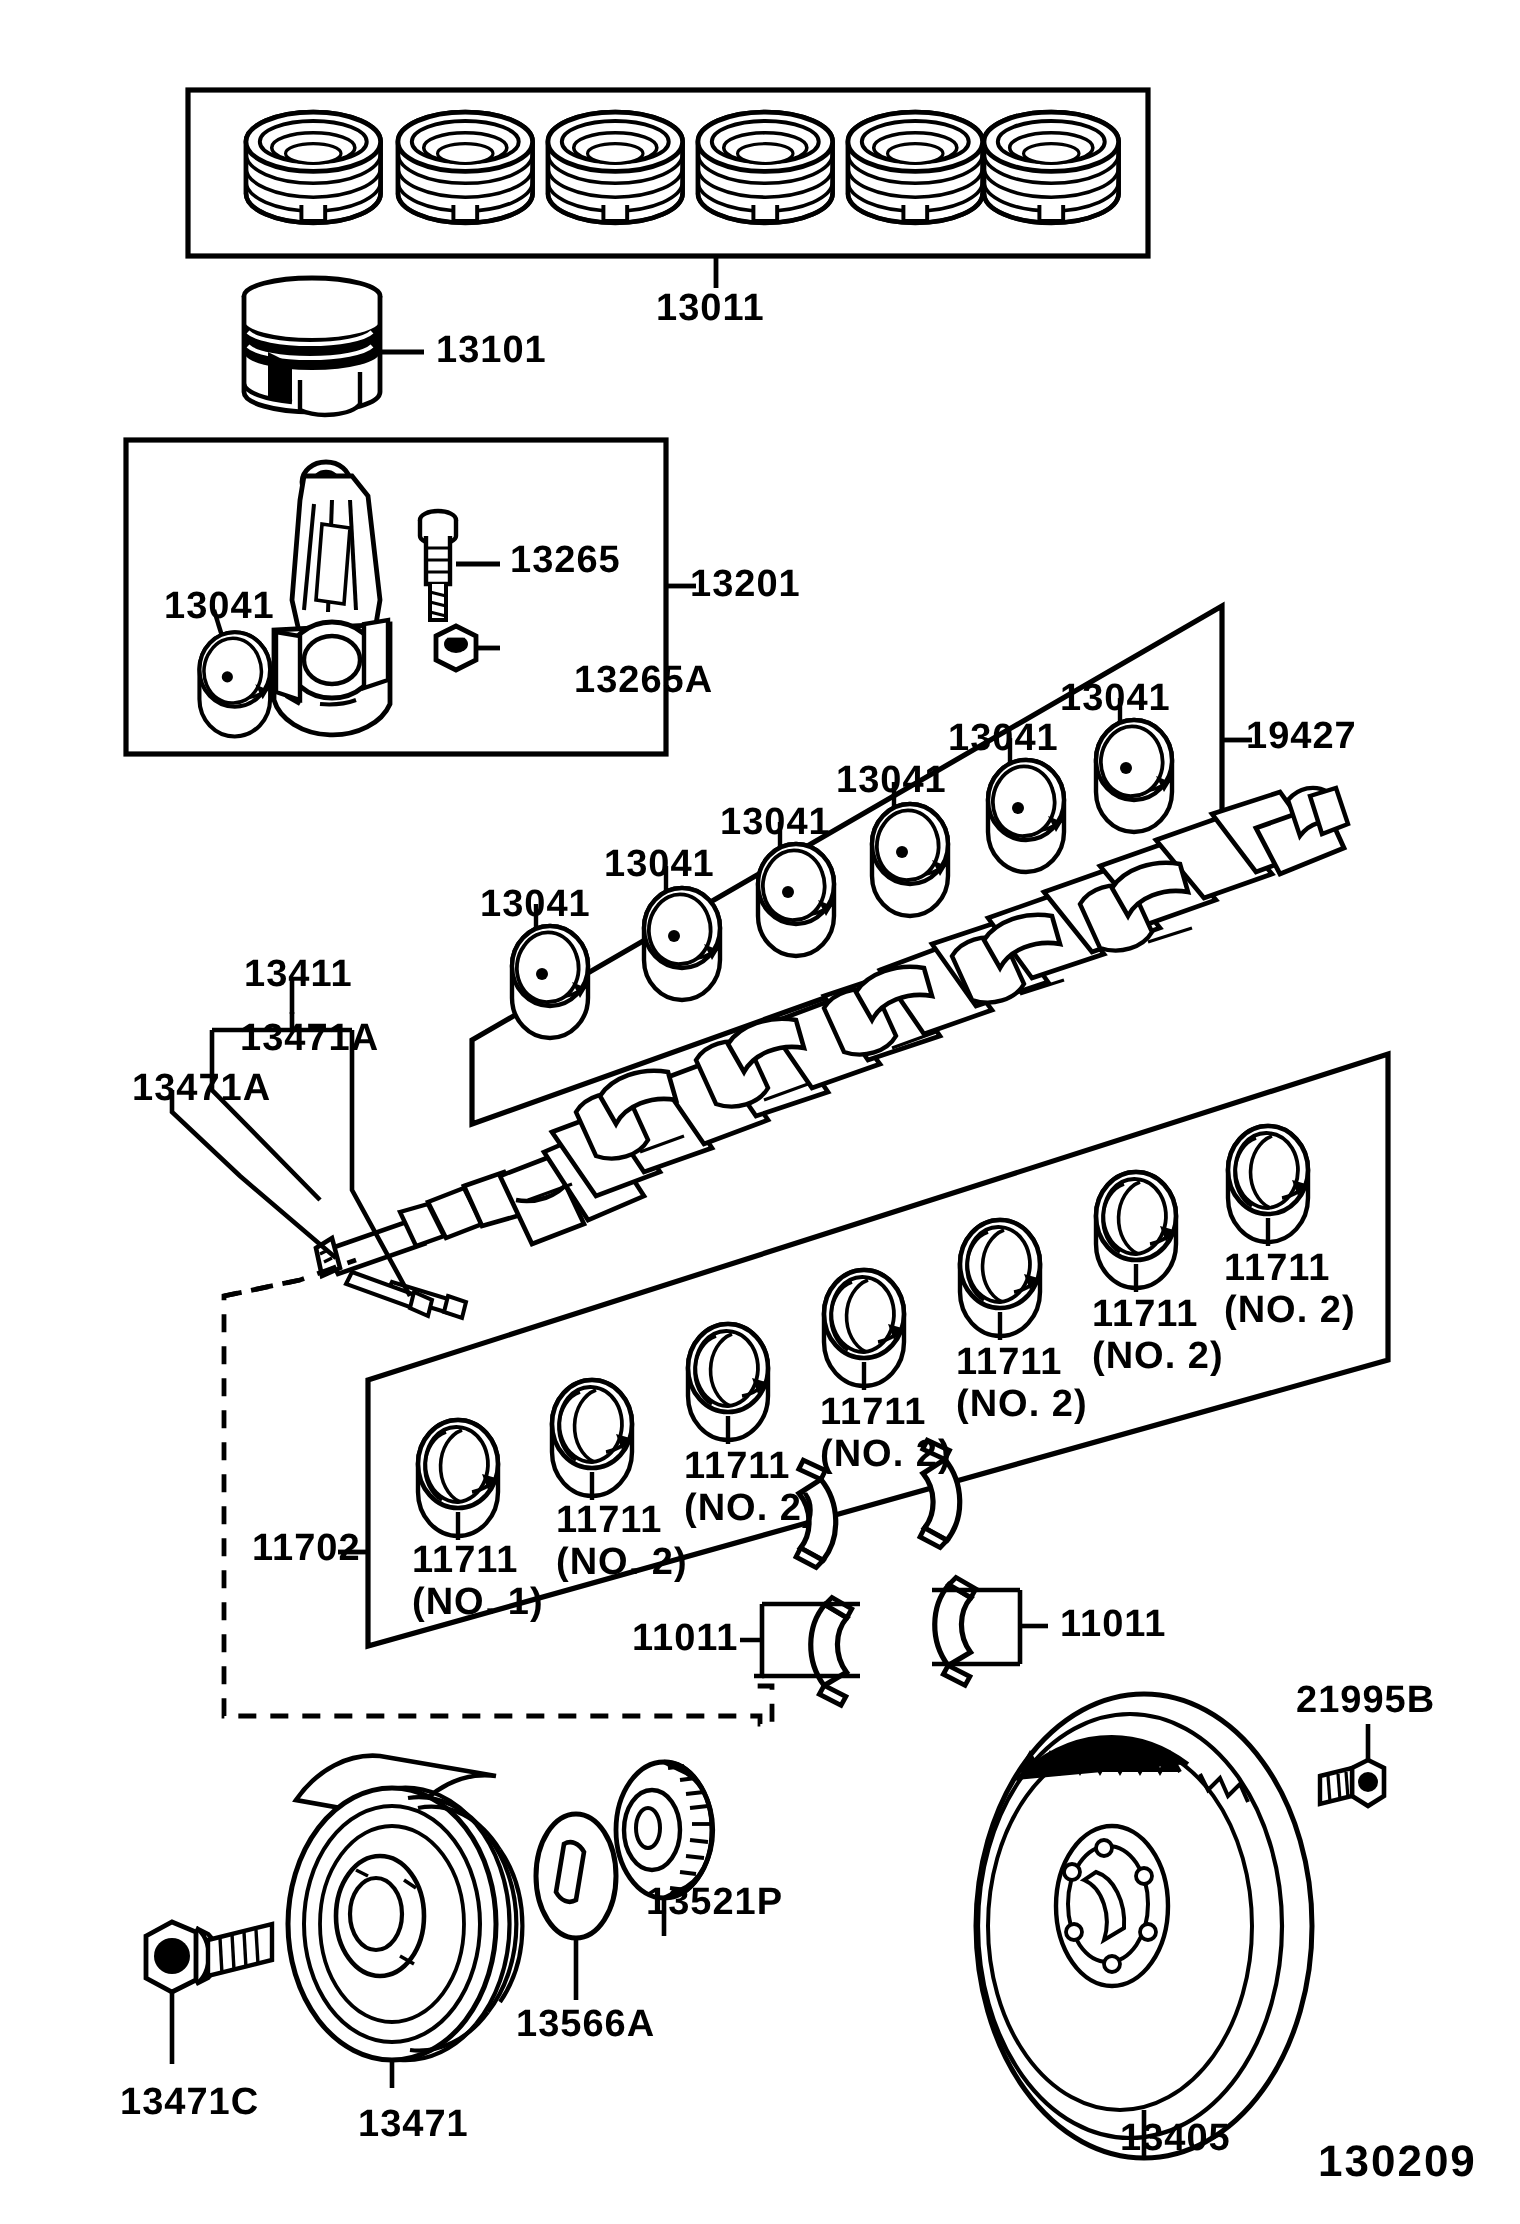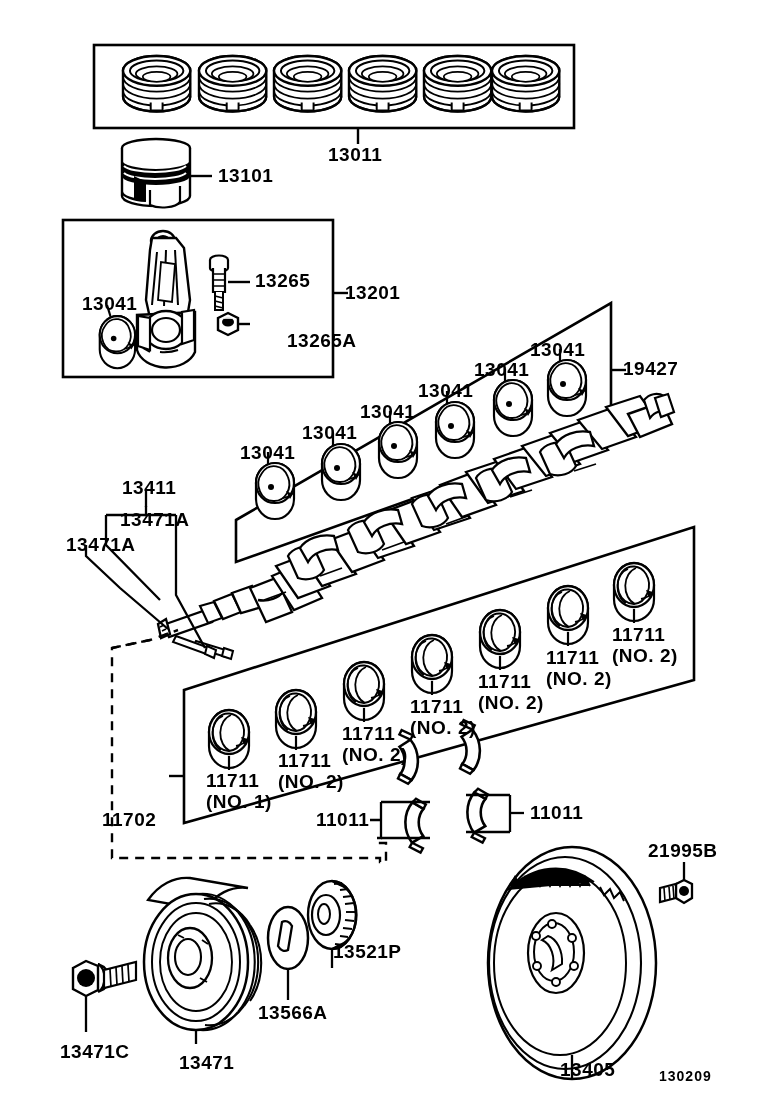--- a/index.html
+++ b/index.html
@@ -18,21 +18,21 @@
     font-size:19px;
     letter-spacing:0.5px;
     color:#000;
     white-space:pre;
     line-height:20px;
   }
   .lbl.two{line-height:21px;}
   .code{
     position:absolute;
     font-family:"Liberation Sans", sans-serif;
-    font-weight:bold;font-size:14px;color:#000;letter-spacing:1px;
+    font-weight:bold;font-size:22px;color:#000;letter-spacing:1px;
   }
 </style>
 </head>
 <body>
 
 <div id="sheet">
 
 <svg class="layer" viewBox="0 0 760 1112">
   <defs>
 
@@ -461,36 +461,36 @@
 <div class="lbl" style="left:360px;top:402px;">13041</div>
 <div class="lbl" style="left:418px;top:381px;">13041</div>
 <div class="lbl" style="left:474px;top:360px;">13041</div>
 <div class="lbl" style="left:530px;top:340px;">13041</div>
 <div class="lbl" style="left:623px;top:359px;">19427</div>
 
 <div class="lbl" style="left:122px;top:478px;">13411</div>
 <div class="lbl" style="left:120px;top:510px;">13471A</div>
 <div class="lbl" style="left:66px;top:535px;">13471A</div>
 
-<div class="lbl" style="left:102px;top:765px;margin-top:45px;">11702</div>
+<div class="lbl" style="left:126px;top:765px;">11702</div>
 
 <div class="lbl two" style="left:206px;top:770px;"><span>11711</span><br><span>(NO. 1)</span></div>
 <div class="lbl two" style="left:278px;top:750px;"><span>11711</span><br><span>(NO. 2)</span></div>
 <div class="lbl two" style="left:342px;top:723px;"><span>11711</span><br><span>(NO. 2)</span></div>
 <div class="lbl two" style="left:410px;top:696px;"><span>11711</span><br><span>(NO. 2)</span></div>
 <div class="lbl two" style="left:478px;top:671px;"><span>11711</span><br><span>(NO. 2)</span></div>
 <div class="lbl two" style="left:546px;top:647px;"><span>11711</span><br><span>(NO. 2)</span></div>
 <div class="lbl two" style="left:612px;top:624px;"><span>11711</span><br><span>(NO. 2)</span></div>
 
 <div class="lbl" style="left:316px;top:810px;">11011</div>
 <div class="lbl" style="left:530px;top:803px;">11011</div>
 
 <div class="lbl" style="left:60px;top:1042px;">13471C</div>
 <div class="lbl" style="left:179px;top:1053px;">13471</div>
 <div class="lbl" style="left:258px;top:1003px;">13566A</div>
-<div class="lbl" style="left:323px;top:942px;margin-left:10px;">13521P</div>
+<div class="lbl" style="left:323px;top:942px;">13521P</div>
 
 <div class="lbl" style="left:560px;top:1060px;text-align:center;">13405</div>
 <div class="lbl" style="left:648px;top:841px;">21995B</div>
 
 <div class="code" style="left:659px;top:1068px;">130209</div>
 
 </div>
 
 </body></html>

